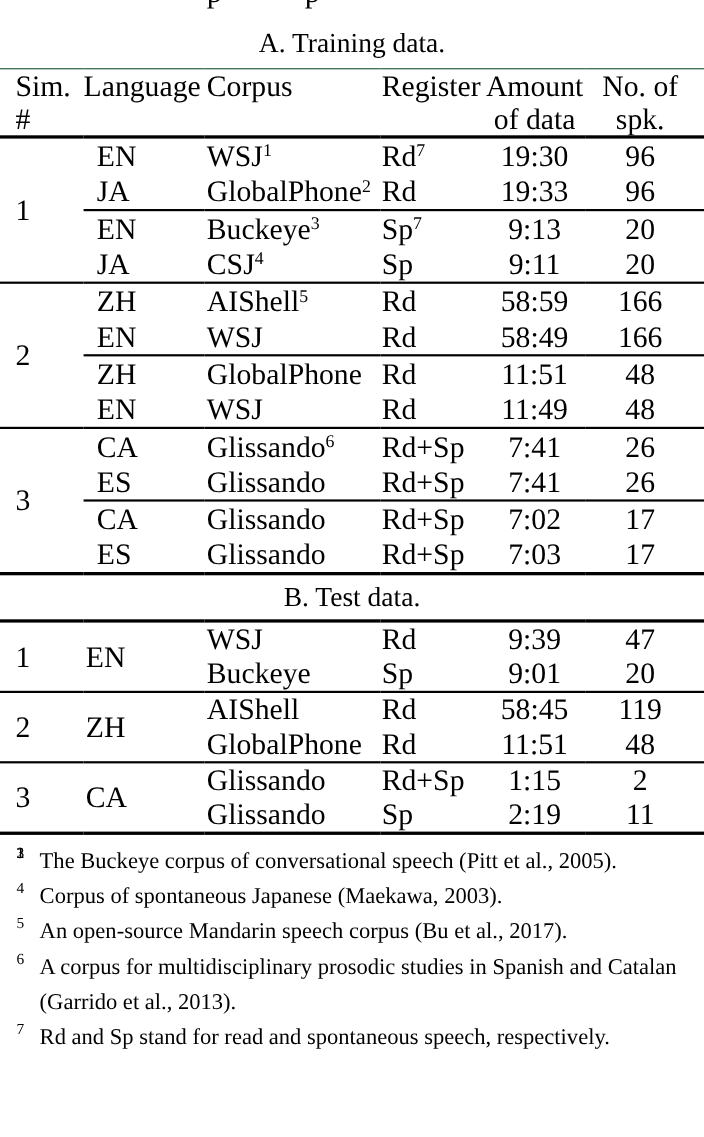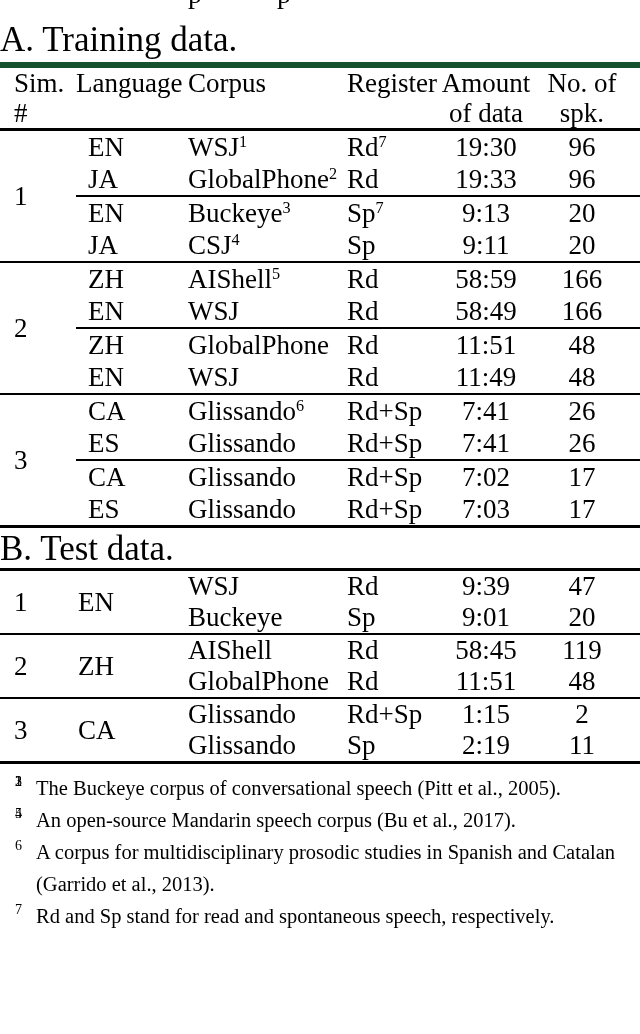--- a/index.html
+++ b/index.html
@@ -6,28 +6,28 @@
   body{
     width:640px;height:1034px;overflow:hidden;position:relative;
     background:#ffffff;color:#000000;
     font-family:"Liberation Serif","DejaVu Serif",serif;
   }
   
   .top-crop{position:relative;height:12px;overflow:hidden;}
   .top-crop span{position:absolute;top:-22px;font-size:28px;}
   .frag-a{left:188px;} .frag-b{left:277px;}
 
-  .panel-title{ font-size:35px;line-height:30px;padding:13px 0 7px;}
+  .panel-title{ text-align:center;font-size:25px;line-height:30px;padding:13px 0 7px;}
   .panel-title.b{padding:6px 0 4px;}
 
   table{width:640px;border-collapse:collapse;table-layout:fixed;font-size:27px;}
   col.c1{width:76px;} col.c2{width:110px;} col.c3{width:160px;}
   col.c4{width:94px;}  col.c5{width:92px;}  col.c6{width:108px;}
 
-  thead{border-top:6px solid #14532d;border-bottom:3px solid #000;margin-top:24px;}
+  thead{border-top:1px solid #14532d;border-bottom:3px solid #000;margin-top:24px;}
   th{font-weight:normal;text-align:left;line-height:30px;padding:0;}
   td{line-height:32px;padding:0;}
   table.b td{line-height:31px;}
   table.a{border-bottom:3px solid #000;}
   table.b{border-top:3px solid #000;border-bottom:3px solid #000;}
 
   .c-sim{padding-left:14px;}
   td.sim{padding-left:14px;vertical-align:middle;}
   td.lang{padding-left:12px;}
   table.b td.lang{padding-left:2px;vertical-align:middle;}
@@ -242,21 +242,21 @@
       <td class="amt">2:19</td>
       <td class="spk">11</td>
     </tr>
   </tbody>
 </table>
 
 <div class="footnotes">
   <div class="fn"><span class="mk">1</span></div>
   <div class="fn"><span class="mk">2</span></div>
   <div class="fn"><span class="mk">3</span><span>The Buckeye corpus of conversational speech (Pitt et al., 2005).</span></div>
-  <div class="fn"><span class="mk">4</span></div>
+  <div class="fn"><span class="mk">4</span><span>Corpus of spontaneous Japanese (Maekawa, 2003).</span></div>
   <div class="fn"><span class="mk">5</span><span>An open-source Mandarin speech corpus (Bu et al., 2017).</span></div>
   <div class="fn wrap"><span class="mk">6</span><span>A corpus for multidisciplinary prosodic studies in Spanish and Catalan (Garrido et al., 2013).</span></div>
   <div class="fn"><span class="mk">7</span><span>Rd and Sp stand for read and spontaneous speech, respectively.</span></div>
 </div>
 
 <div class="bottom-crop">
   
 </div>
 
 </body></html>

